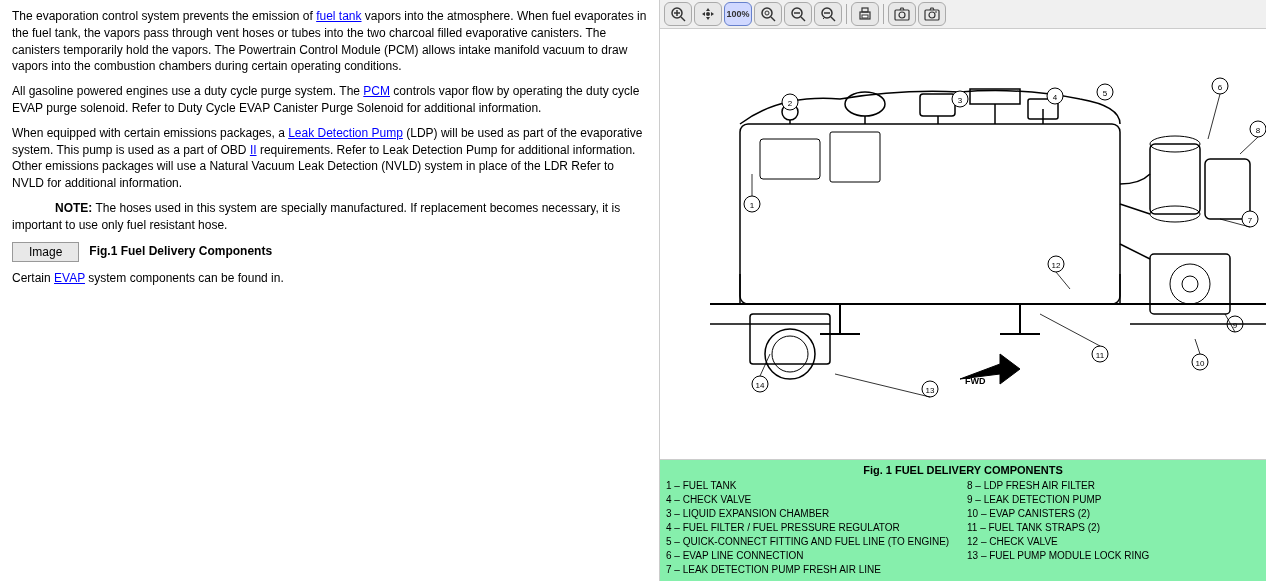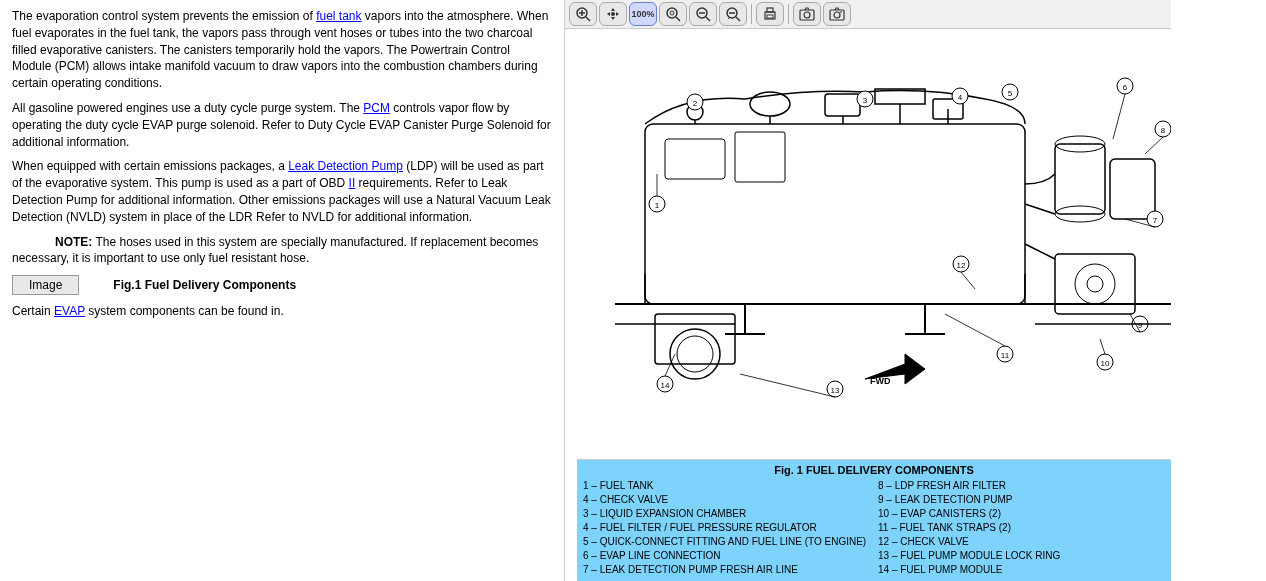--- a/index.html
+++ b/index.html
@@ -1,20 +1,20 @@
 <!DOCTYPE html>
 <html><head>
   <meta charset="utf-8">
   <style>
     * { margin: 0; padding: 0; box-sizing: border-box; }
     body { width: 1266px; height: 581px; overflow: hidden; font-family: Arial, sans-serif; font-size: 12px; background: #fff; display: flex; flex-direction: row; }
 
     
     #left-panel {
-      width: 565px;
+      width: 660px;
       height: 581px;
       overflow-y: auto;
       padding: 8px 12px;
       border-right: 1px solid #ccc;
       color: #000;
       line-height: 1.4;
     }
 
     #left-panel p {
       margin-bottom: 8px;
@@ -47,21 +47,20 @@
       border: 1px solid #999;
       background: #e8e8e8;
       padding: 2px 16px;
       font-size: 12px;
       cursor: pointer;
     }
 
     .fig-label {
       font-weight: bold;
       font-size: 12px;
-      margin-left: 24px;
     }
 
     
     #right-panel {
       width: 606px;
       height: 581px;
       display: flex;
       flex-direction: column;
       background: #fff;
     }
@@ -113,23 +112,22 @@
       width: 100%;
       height: 100%;
       overflow: hidden;
       position: relative;
     }
 
     
     #legend-area {
       border-top: 1px solid #ccc;
       padding: 4px 6px;
-      background: #7dd3fc;
+      background: #86efac;
       font-size: 10px;
-      margin-left: 12px;
     }
 
     #fig-title {
       text-align: center;
       font-weight: bold;
       font-size: 11px;
       margin-bottom: 3px;
     }
 
     #legend-grid {
@@ -375,17 +373,16 @@
       <div class="legend-item">9 – LEAK DETECTION PUMP</div>
       <div class="legend-item">3 – LIQUID EXPANSION CHAMBER</div>
       <div class="legend-item">10 – EVAP CANISTERS (2)</div>
       <div class="legend-item">4 – FUEL FILTER / FUEL PRESSURE REGULATOR</div>
       <div class="legend-item">11 – FUEL TANK STRAPS (2)</div>
       <div class="legend-item">5 – QUICK-CONNECT FITTING AND FUEL LINE (TO ENGINE)</div>
       <div class="legend-item">12 – CHECK VALVE</div>
       <div class="legend-item">6 – EVAP LINE CONNECTION</div>
       <div class="legend-item">13 – FUEL PUMP MODULE LOCK RING</div>
       <div class="legend-item">7 – LEAK DETECTION PUMP FRESH AIR LINE</div>
-      <div class="legend-item">14 – FUEL PUMP MODULE</div>
     </div>
   </div>
 
 </div>
 
 </body></html>

